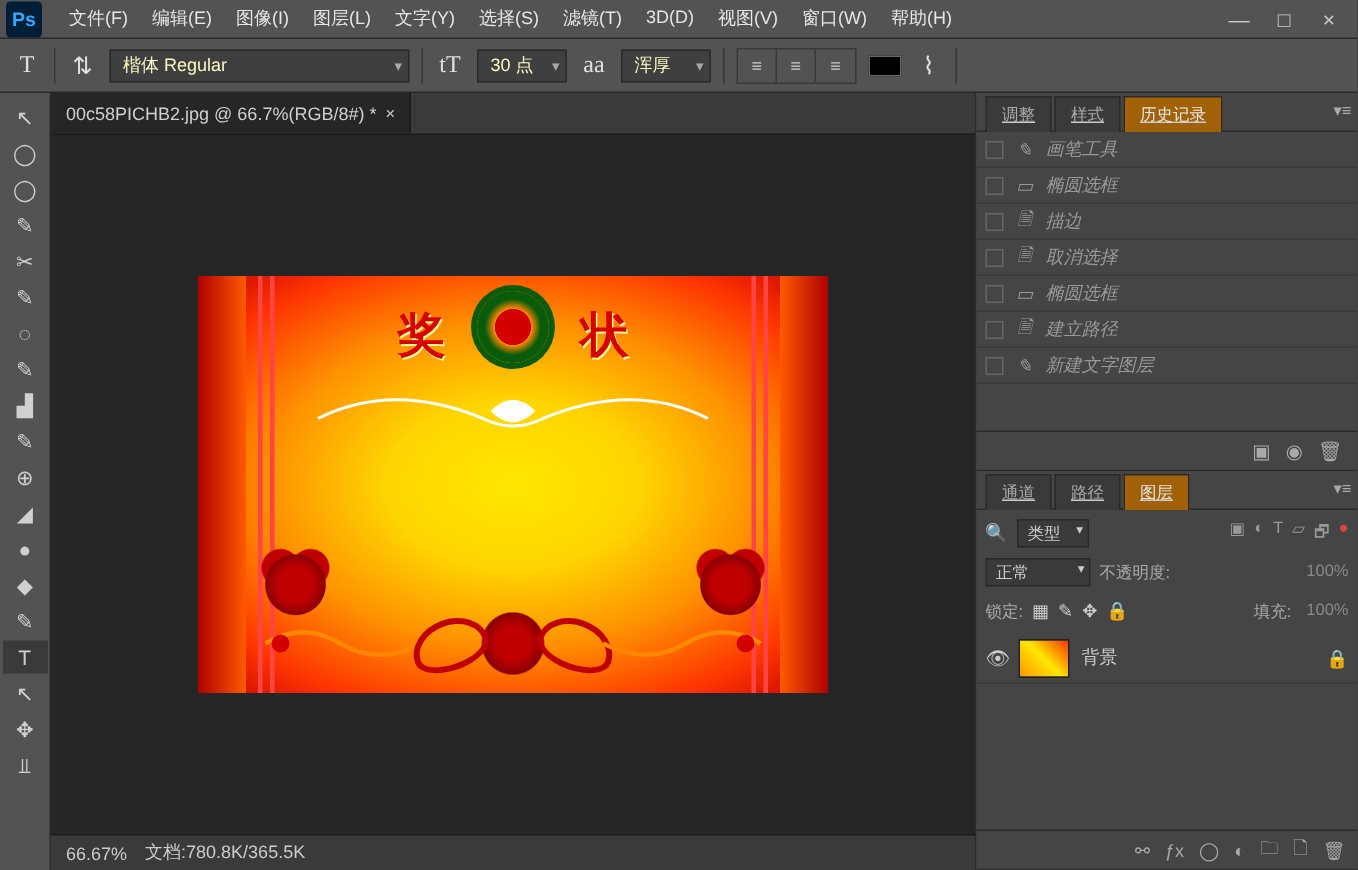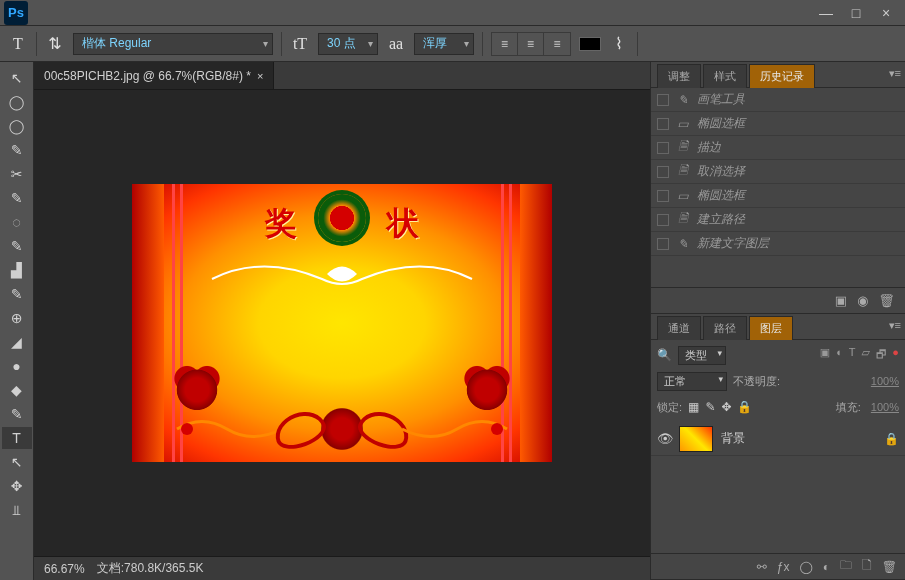--- a/index.html
+++ b/index.html
@@ -9,21 +9,21 @@
 
 .menubar { height: 26px; background: #535353; display: flex; align-items: center; padding: 0 4px; border-bottom: 1px solid #2a2a2a; }
 .ps-logo { width: 24px; height: 24px; background: #001e36; color: #31a8ff; display: flex; align-items: center; justify-content: center; font-weight: bold; font-size: 13px; border-radius: 3px; margin-right: 10px; }
 .menubar-item { padding: 4px 8px; cursor: default; color: #e6e6e6; }
 .window-controls { margin-left: auto; display: flex; }
 .wc-btn { width: 30px; height: 20px; display:flex; align-items:center; justify-content:center; color:#ccc; font-size:14px; }
 
 
 .optionsbar { height: 36px; background: #535353; border-bottom: 1px solid #2a2a2a; display: flex; align-items: center; padding: 0 8px; gap: 8px; }
 .opt-icon { width: 20px; height: 20px; display:flex; align-items:center; justify-content:center; color:#e0e0e0; font-family: serif; font-size:16px; }
-.opt-dropdown { background: #3f3f3f; border: 1px solid #2a2a2a; padding: 2px 20px 2px 8px; color: #7dd3fc; position: relative; height: 22px; display:flex; align-items:center; min-width: 60px; }
+.opt-dropdown { background: #3f3f3f; border: 1px solid #2a2a2a; padding: 2px 20px 2px 8px; color: #fef9c3; position: relative; height: 22px; display:flex; align-items:center; min-width: 60px; }
 .opt-dropdown::after { content: "▾"; position: absolute; right: 4px; font-size: 10px; color:#aaa; }
 .opt-divider { width: 1px; height: 24px; background: #3a3a3a; }
 .swatch { width: 22px; height: 14px; background: #000; border:1px solid #666; }
 .align-group { display:flex; border:1px solid #3a3a3a; }
 .align-btn { width:26px; height:22px; display:flex; align-items:center; justify-content:center; border-right:1px solid #3a3a3a; }
 .align-btn:last-child { border-right:none; }
 .workspace-dd { margin-left:auto; }
 
 
 .main { flex:1; display:flex; min-height:0; }
@@ -50,53 +50,66 @@
 .bow { width:52px; height:52px; border-radius:50%; background: radial-gradient(circle, #c00000 30%, #8a0000 55%, transparent 58%); position:relative; }
 .bow::before, .bow::after { content:""; position:absolute; width:44px; height:26px; border:4px solid #c00000; border-radius:50% 50% 50% 50% / 60% 60% 40% 40%; top:10px; }
 .bow::before { left:-42px; transform:rotate(-20deg); }
 .bow::after { right:-42px; transform:rotate(20deg) scaleX(-1); }
 
 .statusbar { height:24px; background:#3a3a3a; border-top:1px solid #1a1a1a; display:flex; align-items:center; padding:0 10px; color:#ccc; gap:12px; }
 
 
 .right { width:255px; background:#535353; display:flex; flex-direction:column; border-left:1px solid #2a2a2a; }
 .panel { border-bottom:1px solid #2a2a2a; display:flex; flex-direction:column; }
-.panel-tabs { height:26px; display:flex; align-items:flex-end; padding:0 6px; gap:2px; background:#454545; border-bottom:1px solid #2a2a2a; position:relative; }
+.panel-tabs { height:26px; display:flex; align-items:flex-end; padding:0 6px; gap:2px; background:#454545; border-bottom:1px solid #2a2a2a; position:relative;text-decoration:underline; }
 .panel-tab { padding:4px 10px; background:#3a3a3a; color:#aaa; font-size:11px; border:1px solid #2a2a2a; border-bottom:none; margin-bottom:-1px; }
 .panel-tab.active { background:#a16207; color:#e6e6e6; }
 .panel-menu { position:absolute; right:4px; top:5px; font-size:11px; color:#aaa; }
 .panel-body { background:#454545; flex:1; overflow:auto; }
 
 .history-row { height:24px; display:flex; align-items:center; padding:0 6px; gap:6px; border-bottom:1px solid #3a3a3a; color:#999; font-style:italic; }
 .history-row.current { background:#5a5a5a; color:#e6e6e6; font-style:normal; }
 .hist-thumb { width:28px; height:20px; background: linear-gradient(45deg,#ff9800,#ffe600,#ff3500); border:1px solid #222; }
 .hist-icon { width:16px; text-align:center; font-size:12px; }
 .hist-checkbox { width:12px; height:12px; border:1px solid #666; }
 .panel-footer { height:26px; background:#454545; border-top:1px solid #2a2a2a; display:flex; justify-content:flex-end; align-items:center; gap:10px; padding:0 10px; color:#aaa; font-size:13px; }
 
 .layers-controls { padding:4px 6px; display:flex; flex-direction:column; gap:4px; background:#454545; }
 .lc-row { display:flex; align-items:center; gap:6px; height:22px; }
 .lc-dd { background:#3a3a3a; border:1px solid #2a2a2a; padding:1px 18px 1px 6px; position:relative; flex:0 0 auto; color:#ccc; font-size:11px; }
 .lc-dd::after { content:"▾"; position:absolute; right:3px; font-size:9px; }
 .lc-icons { display:flex; gap:6px; margin-left:auto; color:#999; font-size:11px; }
 .lc-label { color:#aaa; font-size:11px; }
-.lc-val { color:#888; font-size:11px; margin-left:auto;text-decoration:underline; }
+.lc-val { color:#888; font-size:11px; margin-left:auto; }
 .layer-row { height:34px; display:flex; align-items:center; padding:0 6px; gap:8px; border-bottom:1px solid #3a3a3a; }
 .eye { width:14px; font-size:13px; }
 .layer-thumb { width:34px; height:26px; background: linear-gradient(45deg,#ff9800,#ffe600,#ff3500); border:1px solid #222; }
 .layer-lock { margin-left:auto; font-size:12px; }
 .layer-footer { height:26px; background:#454545; border-top:1px solid #2a2a2a; display:flex; justify-content:flex-end; align-items:center; gap:10px; padding:0 8px; color:#aaa; font-size:12px; }
 </style>
 </head>
 <body>
 
 <div class="app">
 
   <div class="menubar">
     <div class="ps-logo">Ps</div>
+    <div id="menu-items" style="display: flex;">
+        <div class="menubar-item">文件(F)</div>
+        <div class="menubar-item">编辑(E)</div>
+        <div class="menubar-item">图像(I)</div>
+        <div class="menubar-item">图层(L)</div>
+        <div class="menubar-item">文字(Y)</div>
+        <div class="menubar-item">选择(S)</div>
+        <div class="menubar-item">滤镜(T)</div>
+        <div class="menubar-item">3D(D)</div>
+        <div class="menubar-item">视图(V)</div>
+        <div class="menubar-item">窗口(W)</div>
+        <div class="menubar-item">帮助(H)</div>
+      </div>
     <div class="window-controls">
       <div class="wc-btn">—</div>
       <div class="wc-btn">□</div>
       <div class="wc-btn">×</div>
     </div>
   </div>
 
   <div class="optionsbar">
     <div class="opt-icon">T</div>
     <div class="opt-divider"></div>

